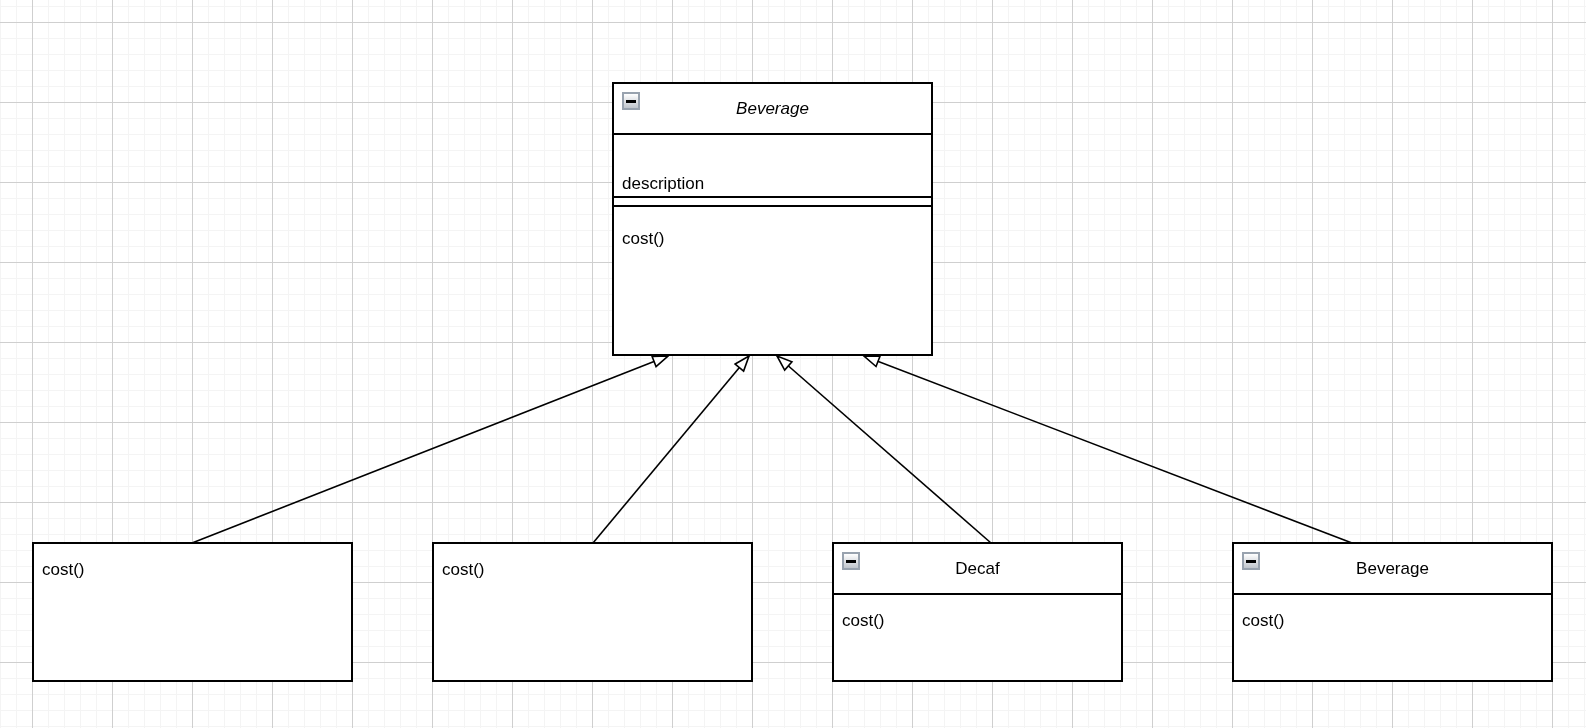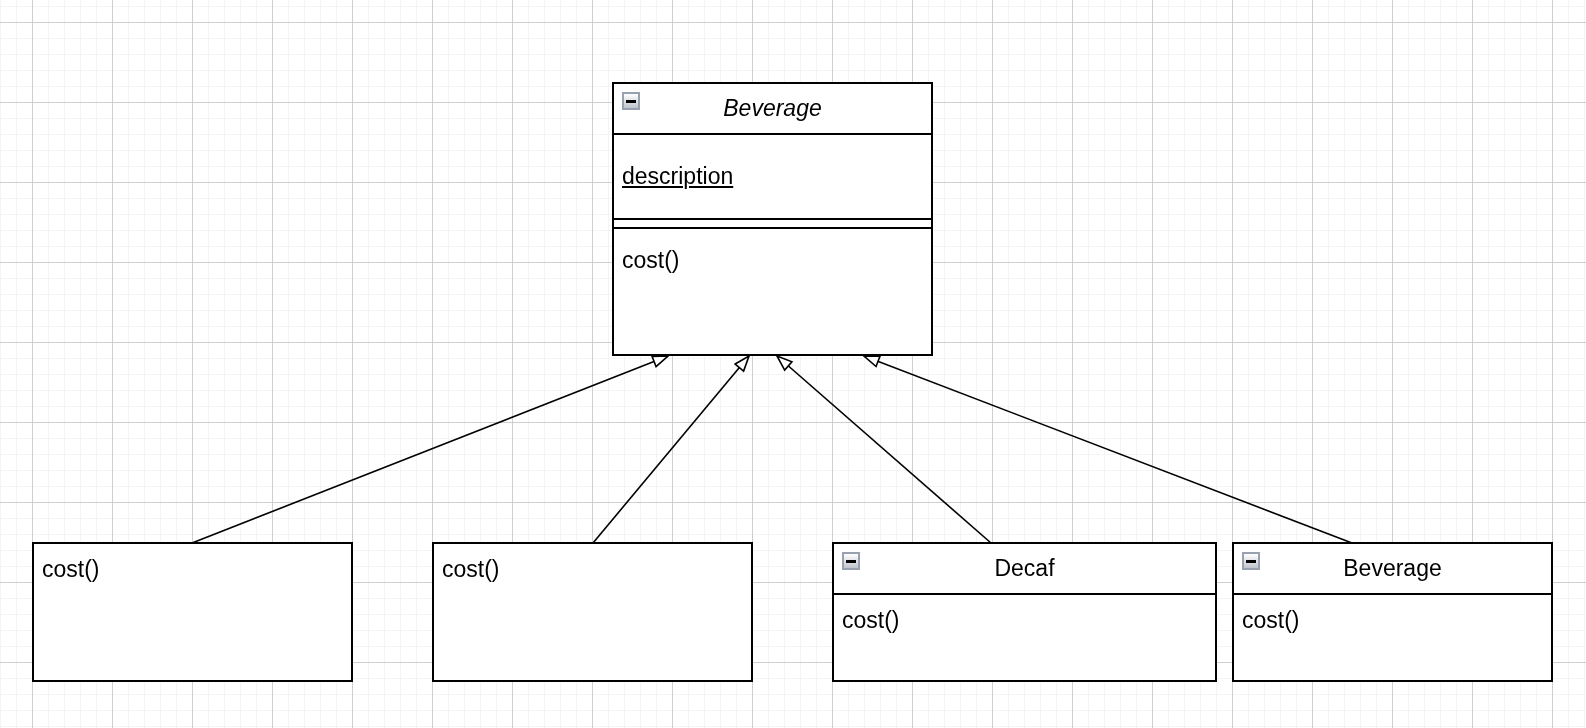--- a/index.html
+++ b/index.html
@@ -16,39 +16,39 @@
       linear-gradient(to right, #f4f4f4 1px, transparent 1px),
       linear-gradient(to bottom, #f4f4f4 1px, transparent 1px);
     background-size:80px 80px,80px 80px,16px 16px,16px 16px;
     background-position:32px 0,0 22px,0 0,0 6px;
   }
   .edges-layer{position:absolute;left:0;top:0;width:1586px;height:728px;}
   .edge{stroke:#000000;stroke-width:1.6;}
   .uml-class{
     position:absolute;box-sizing:border-box;
     background:#ffffff;border:2px solid #000000;
-    color:#000000;font-size:23px;line-height:1;
+    color:#000000;font-size:17px;line-height:1;
   }
   .class-header{
     position:relative;height:49px;border-bottom:2px solid #000000;
     display:flex;align-items:center;justify-content:center;
   }
   .class-title{white-space:nowrap;}
   .class-title.abstract{font-style:italic;}
   .collapse{
     position:absolute;left:8px;top:8px;width:18px;height:18px;
     box-sizing:border-box;border:2px solid #98a2ae;
     background:linear-gradient(#ffffff,#bfc4cb);
     display:flex;align-items:center;justify-content:center;
     cursor:pointer;
   }
   .minus{width:10px;height:3px;background:#000000;}
   .attr-row{
     height:53px;border-bottom:2px solid #000000;
-    display:flex;align-items:center;padding:15px 8px;text-decoration:underline;
+    display:flex;align-items:flex-end;padding:4px 8px;
   }
   .section-gap{height:7px;border-bottom:2px solid #000000;}
   .method-rows{padding-top:5px;}
   .method-row{height:52px;display:flex;align-items:center;padding:0 8px;}
   .sub-body .method-row{height:50px;}
   .cell-text{white-space:nowrap;}
 </style>
 </head>
 <body>
 
@@ -93,21 +93,21 @@
   </div>
 
   <div class="uml-class" style="left:432px;top:542px;width:321px;height:140px">
     <div class="sub-body">
       <div class="method-row">
         <span class="cell-text">cost()</span>
       </div>
     </div>
   </div>
 
-  <div class="uml-class" style="left:832px;top:542px;width:385px;height:140px">
+  <div class="uml-class" style="left:832px;top:542px;width:291px;height:140px">
     <div class="class-header">
       <span class="collapse">
         <span class="minus"></span>
       </span>
       <span class="class-title">Decaf</span>
     </div>
     <div class="sub-body">
       <div class="method-row">
         <span class="cell-text">cost()</span>
       </div>

